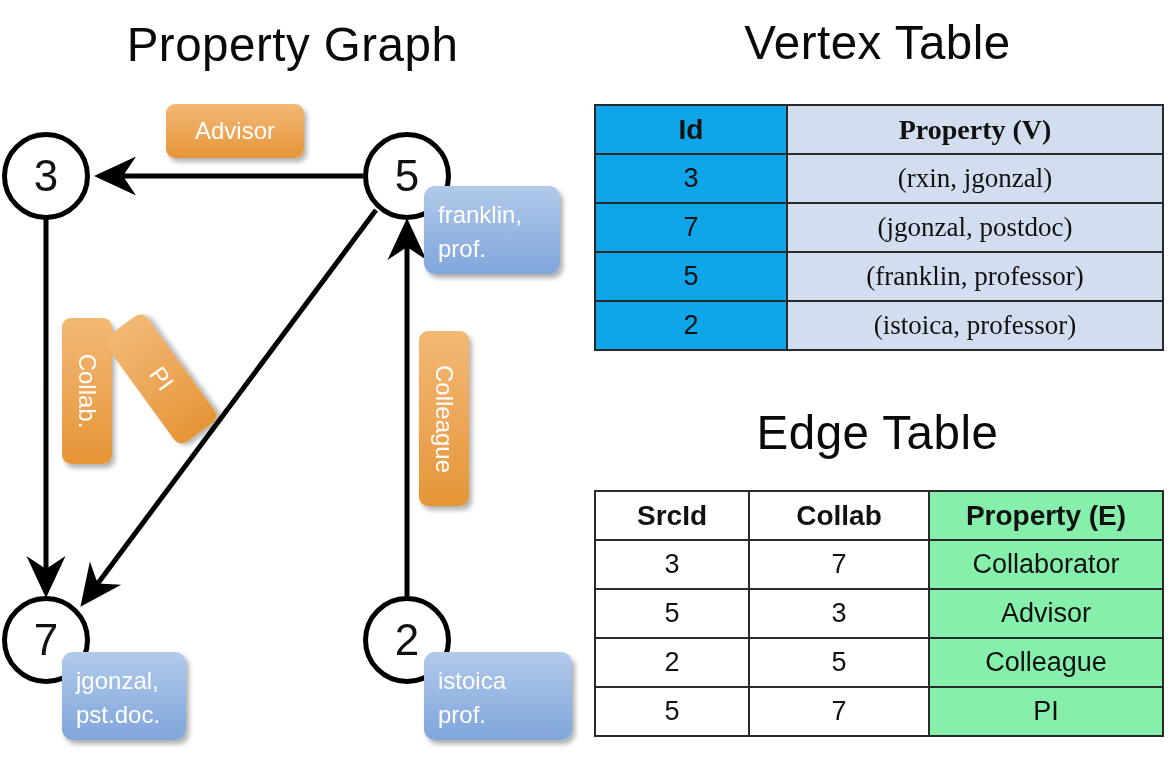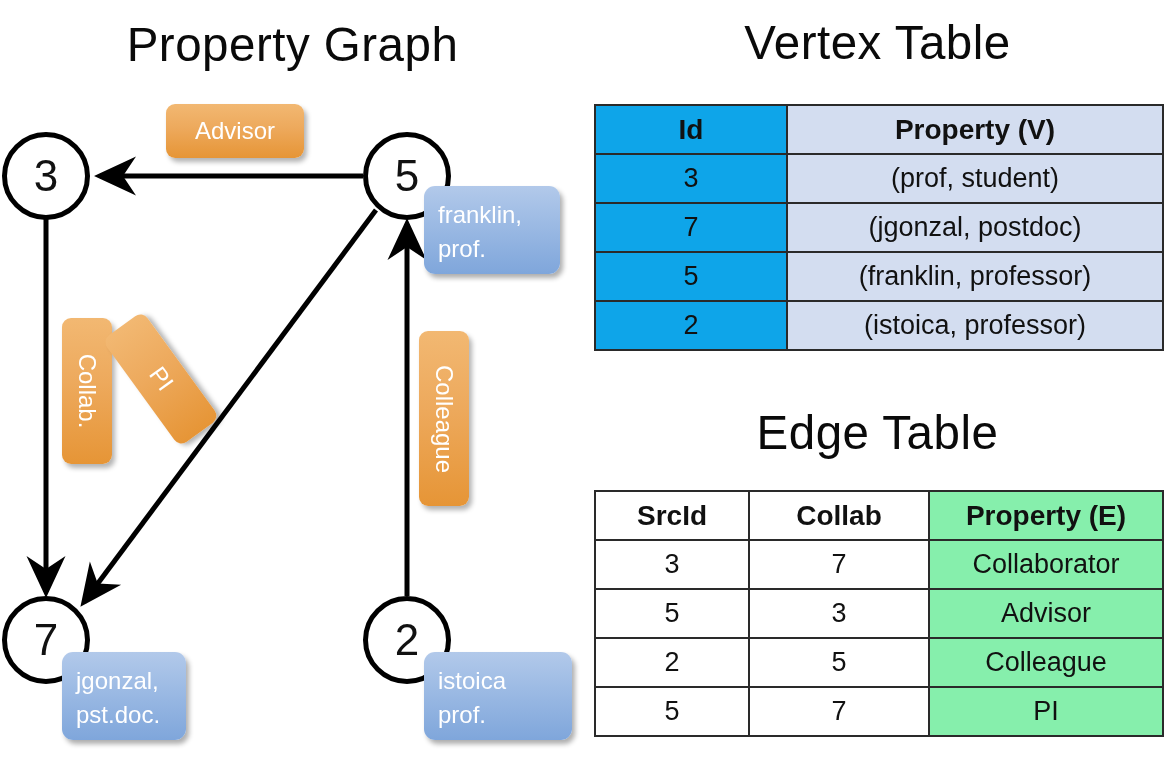--- a/index.html
+++ b/index.html
@@ -131,21 +131,21 @@
     text-align: center;
     padding: 0;
     height: 47px;
     font-weight: 300;
   }
   .tbl th { font-weight: 700; font-size: 28px; }
   .sep-left { border-left-width: 6px; border-left-style: double; }
 
   #vertex-table { left: 594px; top: 104px; width: 570px; }
   #vertex-table .c-id   { width: 190px; background: #0ea5e9; }
-  #vertex-table .c-prop { background: #d3ddf0; }
+  #vertex-table .c-prop { background: #d3ddf0; font-family: Liberation Serif, serif; }
 
   #edge-table { left: 594px; top: 490px; width: 570px; }
   #edge-table .c-src  { width: 152px; background: #ffffff; margin-top: 9px; }
   #edge-table .c-dst  { width: 178px; background: #ffffff; }
   #edge-table .c-prop { background: #86efac; }
 </style>
 </head>
 <body>
 
 <div class="title" id="title-property-graph">Property Graph</div>
@@ -212,21 +212,21 @@
 <table class="tbl" id="vertex-table">
   <thead>
     <tr>
       <th class="c-id">Id</th>
       <th class="c-prop sep-left">Property (V)</th>
     </tr>
   </thead>
   <tbody>
     <tr>
       <td class="c-id">3</td>
-      <td class="c-prop sep-left">(prof, student)</td>
+      <td class="c-prop sep-left">(rxin, jgonzal)</td>
     </tr>
     <tr>
       <td class="c-id">7</td>
       <td class="c-prop sep-left">(jgonzal, postdoc)</td>
     </tr>
     <tr>
       <td class="c-id">5</td>
       <td class="c-prop sep-left">(franklin, professor)</td>
     </tr>
     <tr>

